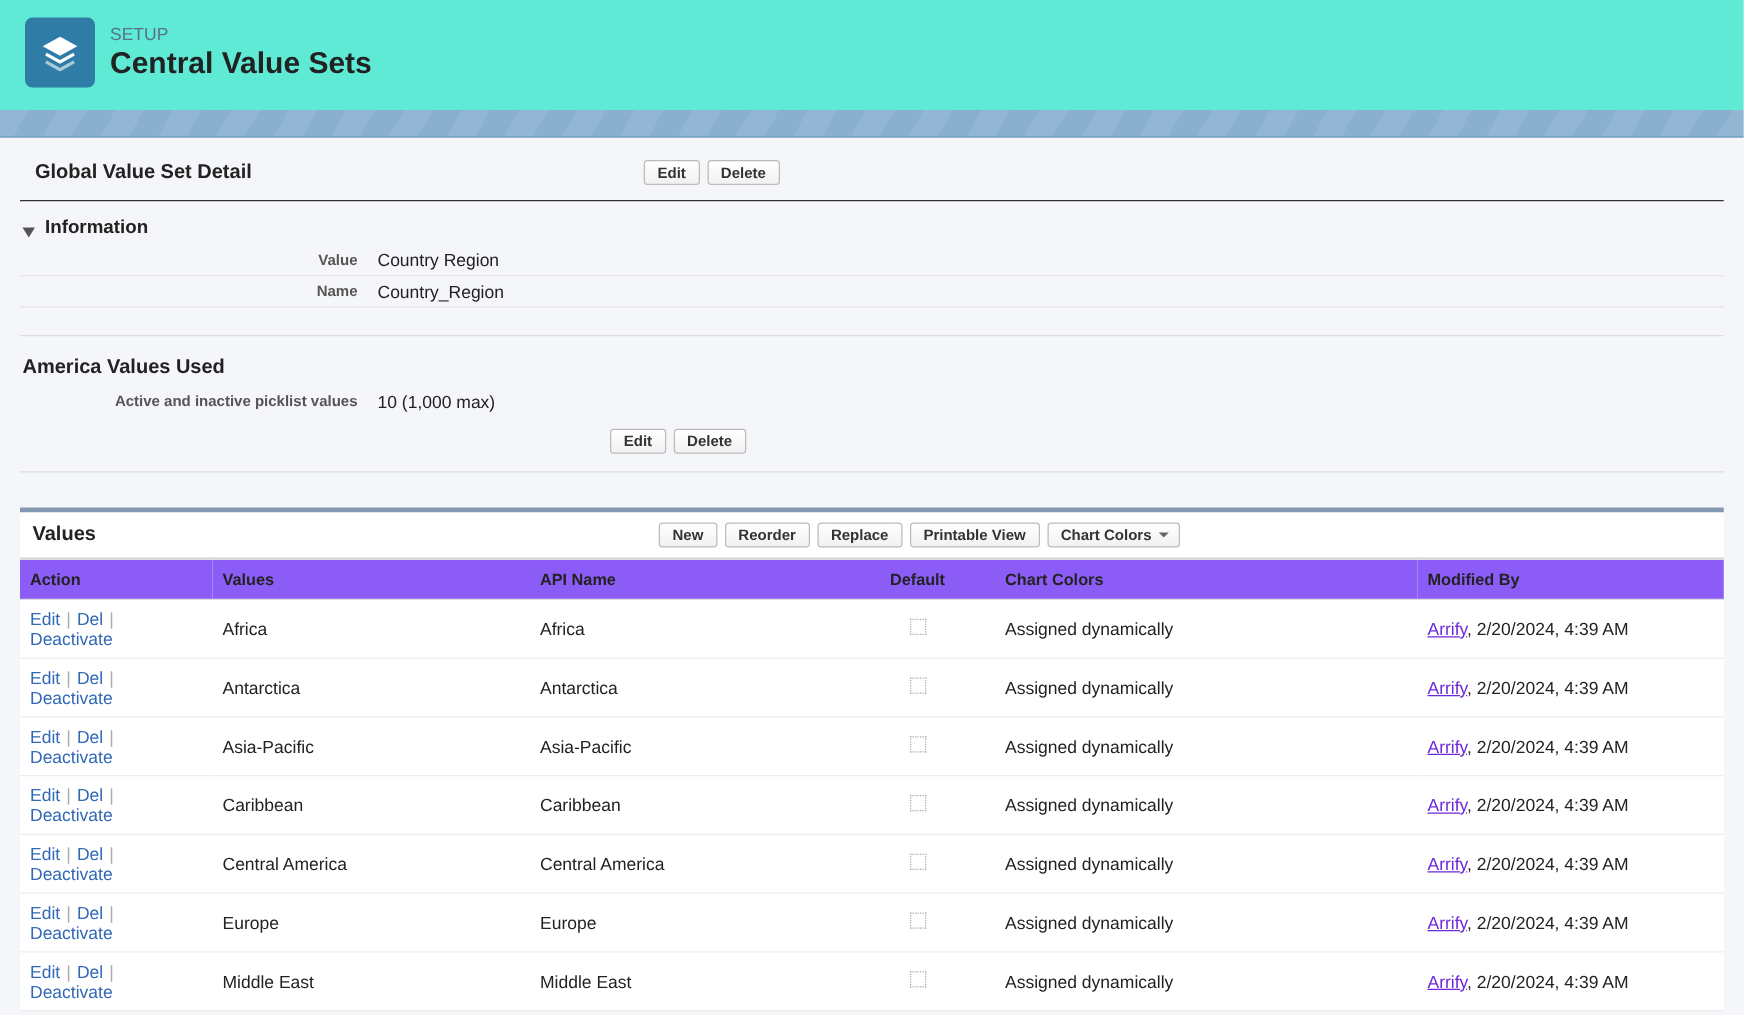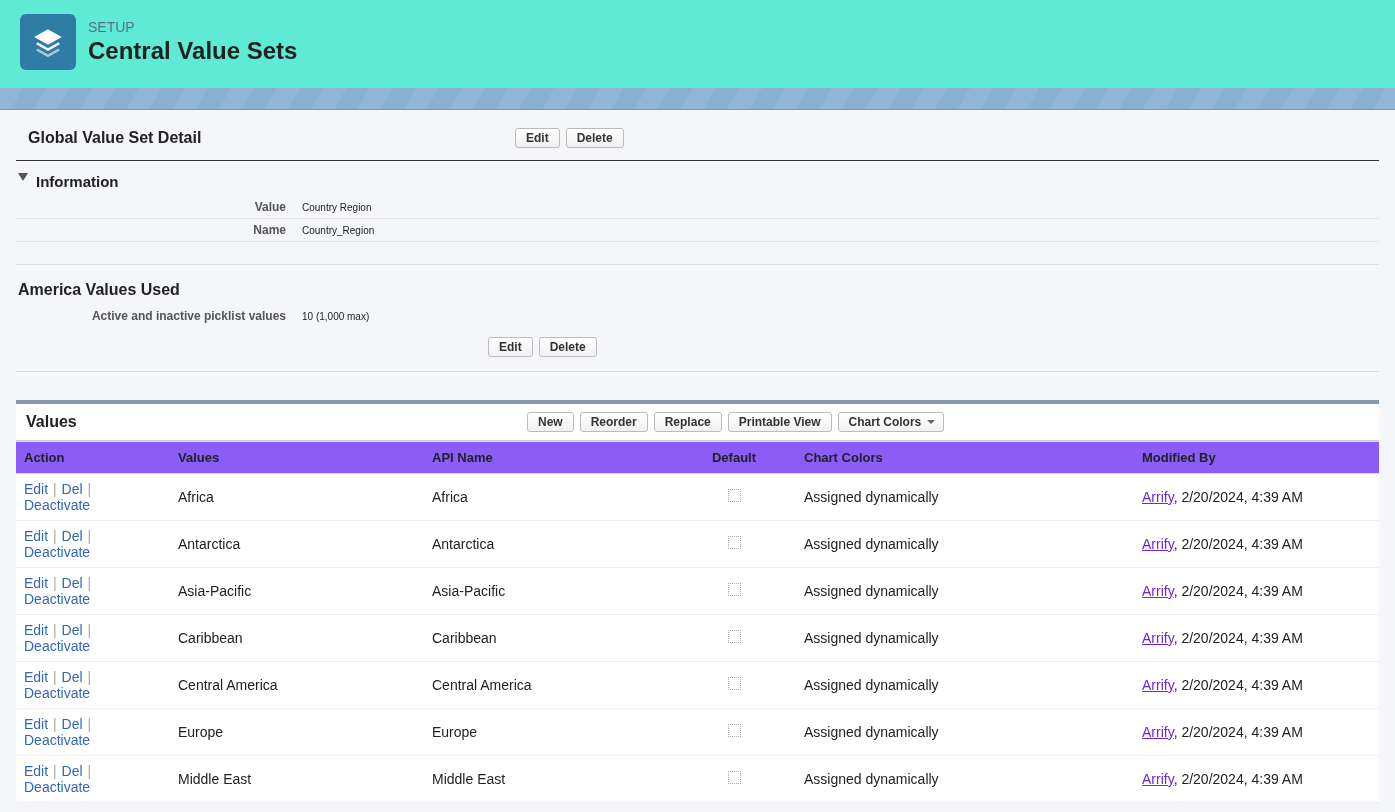--- a/index.html
+++ b/index.html
@@ -79,42 +79,42 @@
   .btn-dropdown::after {
     content: "";
     position: absolute;
     right: 8px; top: 50%; transform: translateY(-50%);
     border: 4px solid transparent;
     border-top-color: #666;
     margin-top: 2px;
   }
   .collapsible-header {
     display: flex;
-    align-items: flex-start;
+    align-items: flex-end;
     padding: 12px 2px 6px;
     font-size: 15px;
     font-weight: 700;
   }
   .caret-down {
     width: 0; height: 0;
     border-left: 5px solid transparent;
     border-right: 5px solid transparent;
     border-top: 8px solid #555;
     margin-right: 8px;
   }
   .info-table { width: 100%; border-collapse: collapse; }
   .info-table td { padding: 4px 8px; }
   .info-label {
     text-align: right;
     color: #555;
     font-weight: 700;
     font-size: 12px;
     width: 278px;
   }
-  .info-value { font-size: 10px; color: #222; }
+  .info-value { font-size: 14px; color: #222; }
   .row-sep { border-bottom: 1px solid #e5e5e5; }
   .spacer { border-bottom: 1px solid #ddd; margin-top: 22px; }
   .sub-section-title {
     font-size: 16px;
     font-weight: 700;
     padding: 16px 2px 6px;
   }
   .actions-row-center {
     display: flex;
     gap: 6px;

